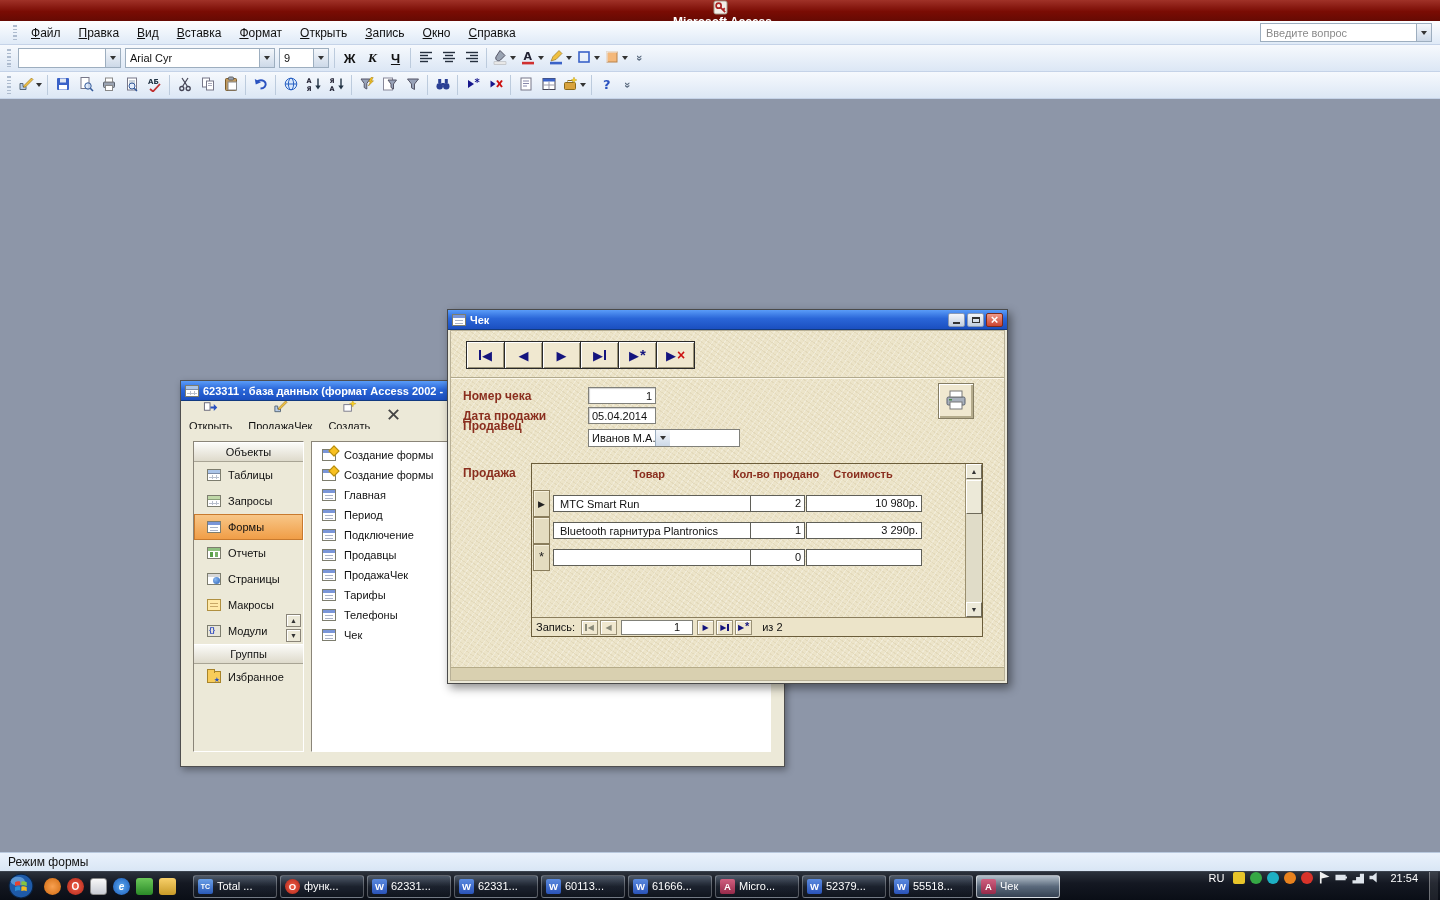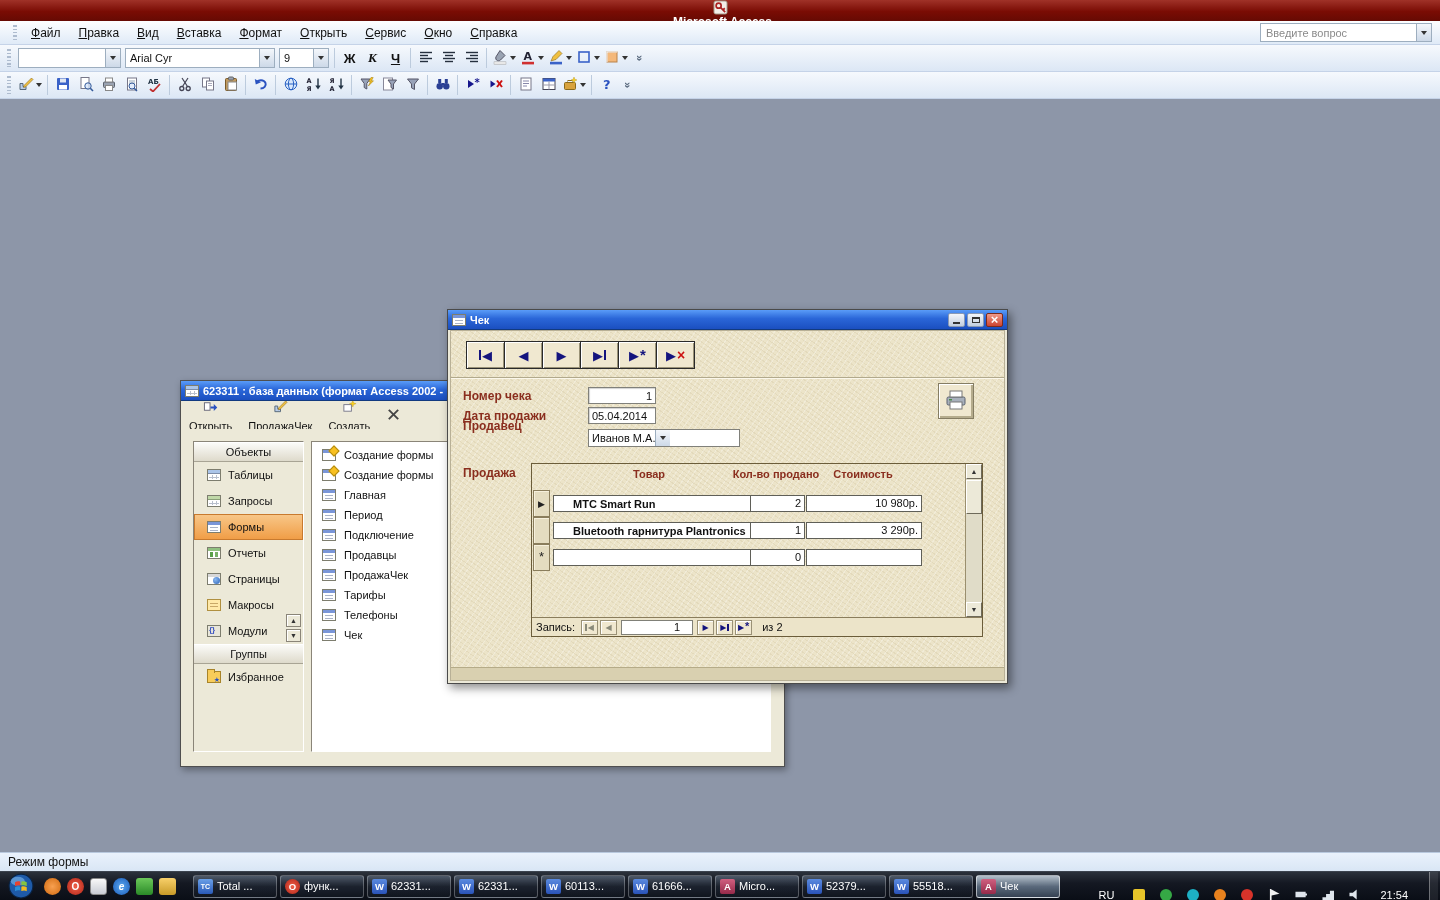--- a/index.html
+++ b/index.html
@@ -159,21 +159,21 @@
     color:#8a2e1e; font-weight:bold; font-size:11px; }
   .sub-row { position:absolute; left:1px; right:18px; height:27px; }
   .sel-cell { position:absolute; left:0; top:0; width:17px; height:27px; background:#e4dcc0;
     border:1px solid #8a7d5c; box-shadow:inset 1px 1px 0 #f6f0dc;
     display:flex; align-items:center; justify-content:center; color:#222; font-size:9px; }
   .sel-cell .g-star::before { font-size:13px; color:#222; }
   .cell { position:absolute; top:5px; height:17px; background:#fff; border:1px solid #5f5f58;
     font-size:11px; line-height:15px; padding:0 3px; }
   .cell.num { text-align:right; }
   .cell-combo { position:absolute; top:5px; left:20px; width:229px; height:17px; background:#fff;
-    border:1px solid #5f5f58; display:flex; align-items:center; padding-left:19px; font-size:11px;font-weight:bold; }
+    border:1px solid #5f5f58; display:flex; align-items:center; padding-left:6px; font-size:11px; }
   .sub-nav { position:absolute; left:0; right:0; bottom:0; height:19px; background:#ece4c9;
     border-top:1px solid #8a7d5c; display:flex; align-items:center; padding-left:4px; gap:2px; font-size:11px; }
   .snav { width:17px; height:15px; background:#f0e8d0; border:1px solid #9a9176;
     box-shadow:inset 1px 1px 0 #fff; color:#14147e; font-size:8px; font-weight:bold;
     display:flex; align-items:center; justify-content:center; gap:1px; flex:none; }
   .snav .vbar { width:1.5px; height:7px; }
   .snav.dis { color:#8a8a7a; } .snav.dis .vbar { background:#8a8a7a; }
   .snav .g-star::before { font-size:11px; line-height:6px; }
   .rec-box { width:72px; height:15px; background:#fff; border:1px solid #808078; text-align:right;
     padding-right:12px; line-height:13px; margin:0 2px; }
@@ -210,21 +210,21 @@
     display:flex; align-items:center; gap:4px; padding:0 4px; font-size:11px; overflow:hidden; flex:none;
     white-space:nowrap; }
   .task-btn.active { background:linear-gradient(rgba(215,228,240,.8),rgba(150,175,200,.55) 50%,rgba(95,115,140,.5));
     border-color:rgba(255,255,255,.55); color:#fff; }
   .ticon { width:15px; height:15px; border-radius:2px; flex:none; display:flex; align-items:center;
     justify-content:center; font-size:9.5px; font-weight:bold; color:#fff; }
   .ticon-word { background:linear-gradient(#5a8ae0,#2a53b8); } .ticon-word::before { content:"W"; }
   .ticon-opera { background:radial-gradient(#f06048,#b02418); border-radius:50%; } .ticon-opera::before { content:"O"; }
   .ticon-access { background:linear-gradient(#d06080,#962a4a); } .ticon-access::before { content:"A"; }
   .ticon-tc { background:linear-gradient(#6aa0e8,#2a5ab8); } .ticon-tc::before { content:"TC"; font-size:7px; }
-  .tray { margin-left:auto; display:flex; align-items:flex-end; gap:15px; padding-right:2px; }
+  .tray { margin-left:auto; display:flex; align-items:flex-start; gap:5px; padding-right:2px; }
   .tray-lang { font-size:11px; padding:0 4px; }
   .tray-ico { width:12px; height:12px; flex:none; }
   .t-round { border-radius:50%; }
   .t-batt60 { background:#e8c52a; border-radius:2px; }
   .t-green { background:#35a845; } .t-teal { background:#1db0c4; }
   .t-orange { background:#e8821e; } .t-red { background:#d8332a; }
   .t-flag { background:#f0f0f0; clip-path:polygon(12% 0,12% 100%,26% 100%,26% 58%,92% 44%,26% 8%); }
   .t-batt { background:#dfe5ec; clip-path:polygon(0 28%,85% 28%,85% 42%,100% 42%,100% 58%,85% 58%,85% 72%,0 72%); }
   .t-net { background:#dfe5ec; clip-path:polygon(0 100%,0 72%,30% 72%,30% 45%,62% 45%,62% 18%,100% 18%,100% 100%); }
   .t-vol { background:#dfe5ec; clip-path:polygon(0 35%,28% 35%,60% 8%,60% 92%,28% 65%,0 65%); }
@@ -257,21 +257,21 @@
 </div>
 
 <div class="menubar">
   <span class="grip"></span>
   <div class="menu-item">Файл</div>
   <div class="menu-item">Правка</div>
   <div class="menu-item">Вид</div>
   <div class="menu-item">Вставка</div>
   <div class="menu-item">Формат</div>
   <div class="menu-item">Открыть</div>
-  <div class="menu-item">Сервис</div>
+  <div class="menu-item">Запись</div>
   <div class="menu-item">Окно</div>
   <div class="menu-item">Справка</div>
   <div class="ask-box">
     <span>Введите вопрос</span>
     <span class="cbtn"></span>
   </div>
 </div>
 
 <div class="toolbar" id="format-toolbar">
   <span class="grip"></span>

